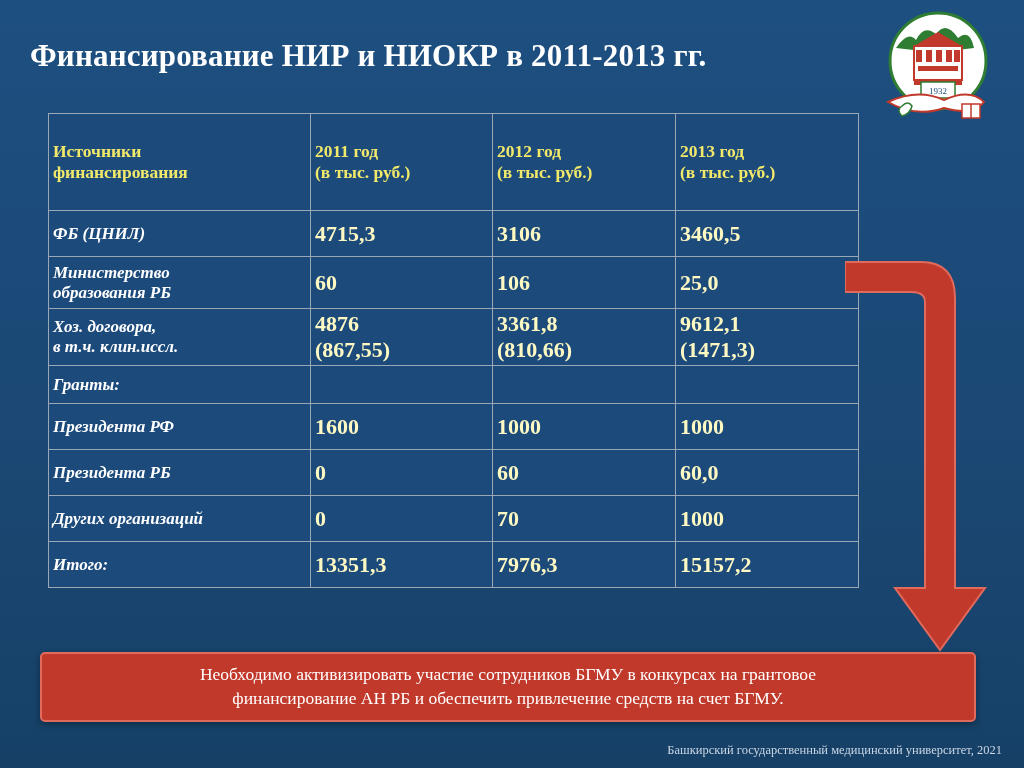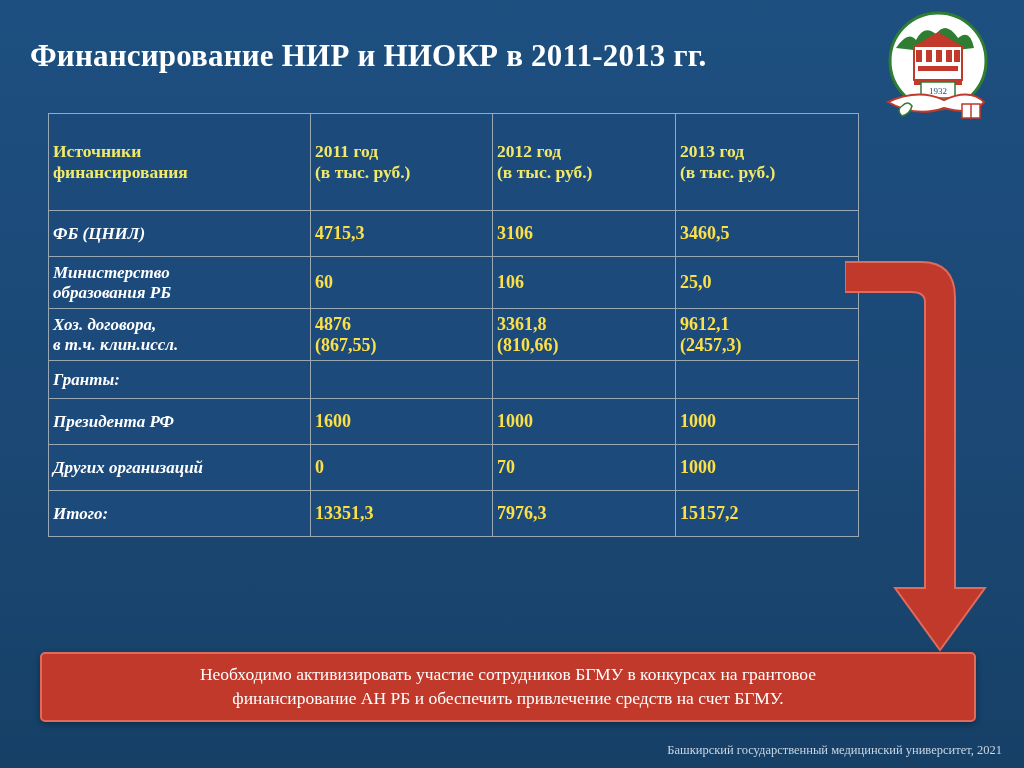--- a/index.html
+++ b/index.html
@@ -68,22 +68,22 @@
     line-height: 1.18;
     background: #1b4a7b;
   }
   table.fin tbody td.rowhdr {
     font-size: 17px;
     line-height: 1.15;
     color: #ffffff;
     font-style: italic;
   }
   table.fin tbody td.val {
-    font-size: 18px;
-    color: #fde047;
+    font-size: 22px;
+    color: #fef9c3;
   }
   .r-hl {
     background: #c34b3c !important;
   }
   .col0 { width: 262px; }
   .col1 { width: 182px; }
   .col2 { width: 183px; }
   .col3 { width: 183px; }
   .h-tall { height: 46px; }
   .h-two { height: 52px; padding-left: 27px; }
@@ -219,38 +219,44 @@
           <td class="val">
             <div>4876</div>
             <div>(867,55)</div>
           </td>
           <td class="val">
             <div>3361,8</div>
             <div>(810,66)</div>
           </td>
           <td class="val">
             <div>9612,1</div>
-            <div>(2457,3)</div>
+            <div>(1471,3)</div>
           </td>
         </tr>
 
         <tr class="h-empty">
           <td class="rowhdr">Гранты:</td>
           <td class="val"></td>
           <td class="val"></td>
           <td class="val"></td>
         </tr>
 
         <tr class="h-tall">
           <td class="rowhdr">Президента РФ</td>
           <td class="val">1600</td>
           <td class="val">1000</td>
           <td class="val">1000</td>
         </tr>
 
+        <tr class="h-tall">
+          <td class="rowhdr">Президента РБ</td>
+          <td class="val">0</td>
+          <td class="val">60</td>
+          <td class="val">60,0</td>
+        </tr>
 
         <tr class="h-tall">
           <td class="rowhdr">Других организаций</td>
           <td class="val">0</td>
           <td class="val">70</td>
           <td class="val">1000</td>
         </tr>
 
         <tr class="h-tall">
           <td class="rowhdr">Итого:</td>

